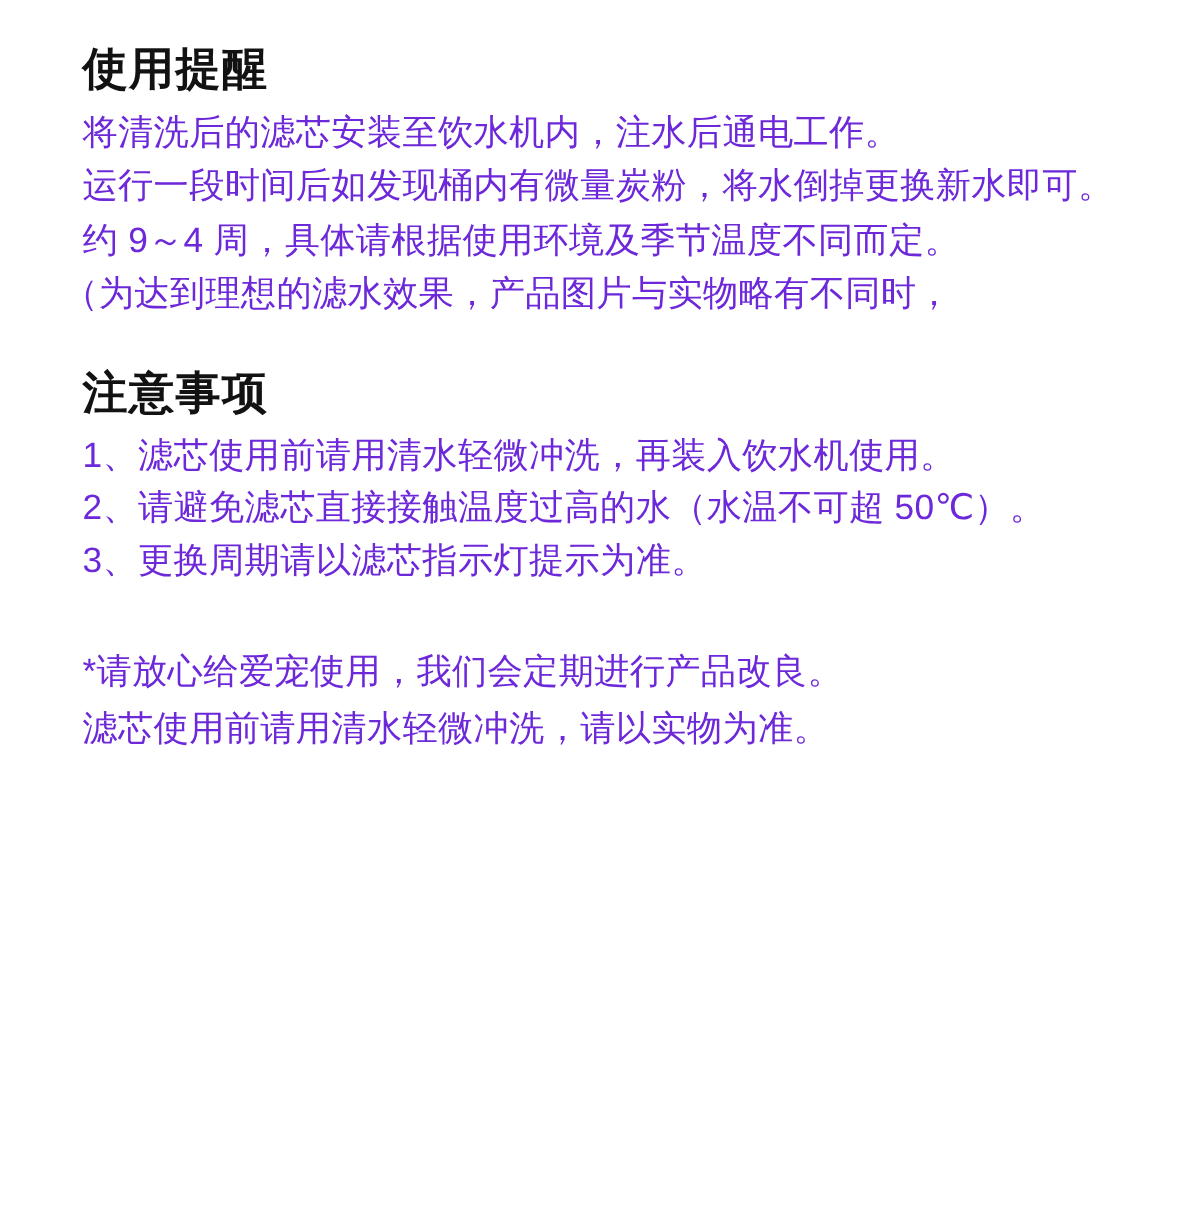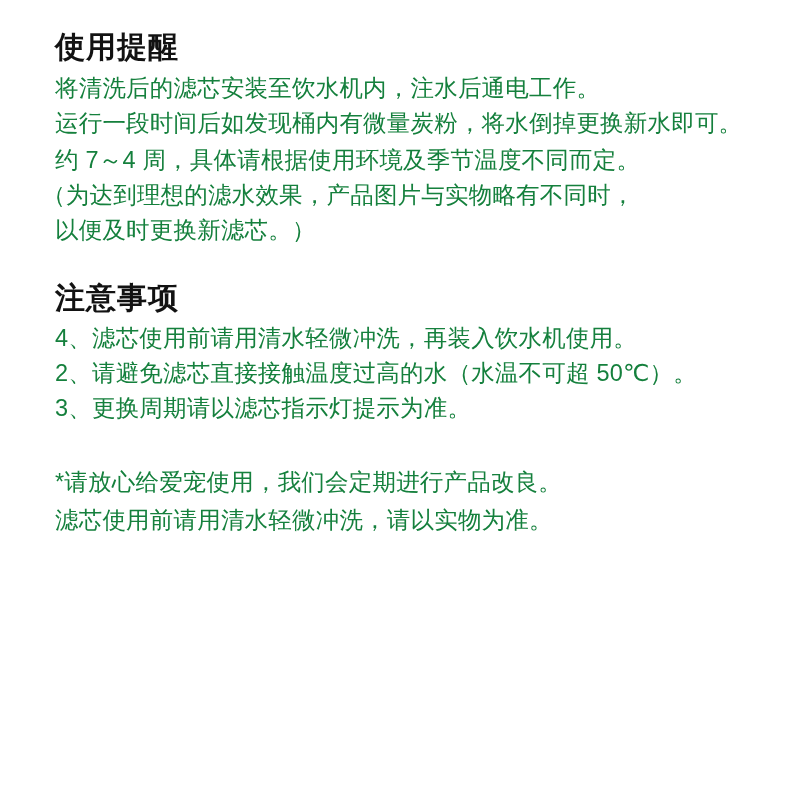--- a/index.html
+++ b/index.html
@@ -27,21 +27,21 @@
     font-weight: 700;
     color: #121212;
     letter-spacing: 1px;
   }
   .sec-body {
     margin: 0;
   }
   .body-line {
     font-size: 23.5px;
     line-height: 35px;
-    color: #15803d;
+    color: #6d28d9;
     letter-spacing: 0.2px;
     white-space: nowrap;
   }
   .outdent {
     text-indent: -0.55em;
   }
   
   .sec-1 .sec-body { margin-top: 6px; }
   .sec-2 .section-heading { margin-top: 58px; }
   .sec-2 .sec-body { margin-top: 2px; }
@@ -58,30 +58,29 @@
   <section class="sec-1">
     <h2 class="section-heading">使用提醒</h2>
     <div class="sec-body">
       <div class="body-line">将清洗后的滤芯安装至饮水机内，注水后通电工作。</div>
       <div class="body-line">运行一段时间后如发现桶内有微量炭粉，将水倒掉更换新水即可。</div>
     </div>
   </section>
 
   <section class="sec-2">
     <div class="sec-body">
-      <div class="body-line">约 7～4 周，具体请根据使用环境及季节温度不同而定。</div>
+      <div class="body-line">约 9～4 周，具体请根据使用环境及季节温度不同而定。</div>
       <div class="body-line outdent">（为达到理想的滤水效果，产品图片与实物略有不同时，</div>
-      <div class="body-line">以便及时更换新滤芯。）</div>
     </div>
   </section>
 
   <section class="sec-3">
     <h2 class="section-heading">注意事项</h2>
     <div class="sec-body">
-      <div class="body-line">4、滤芯使用前请用清水轻微冲洗，再装入饮水机使用。</div>
+      <div class="body-line">1、滤芯使用前请用清水轻微冲洗，再装入饮水机使用。</div>
       <div class="body-line">2、请避免滤芯直接接触温度过高的水（水温不可超 50℃）。</div>
       <div class="body-line">3、更换周期请以滤芯指示灯提示为准。</div>
     </div>
   </section>
 
   <div class="footer-note">
     <div class="body-line">*请放心给爱宠使用，我们会定期进行产品改良。</div>
     <div class="body-line">滤芯使用前请用清水轻微冲洗，请以实物为准。</div>
   </div>
 

